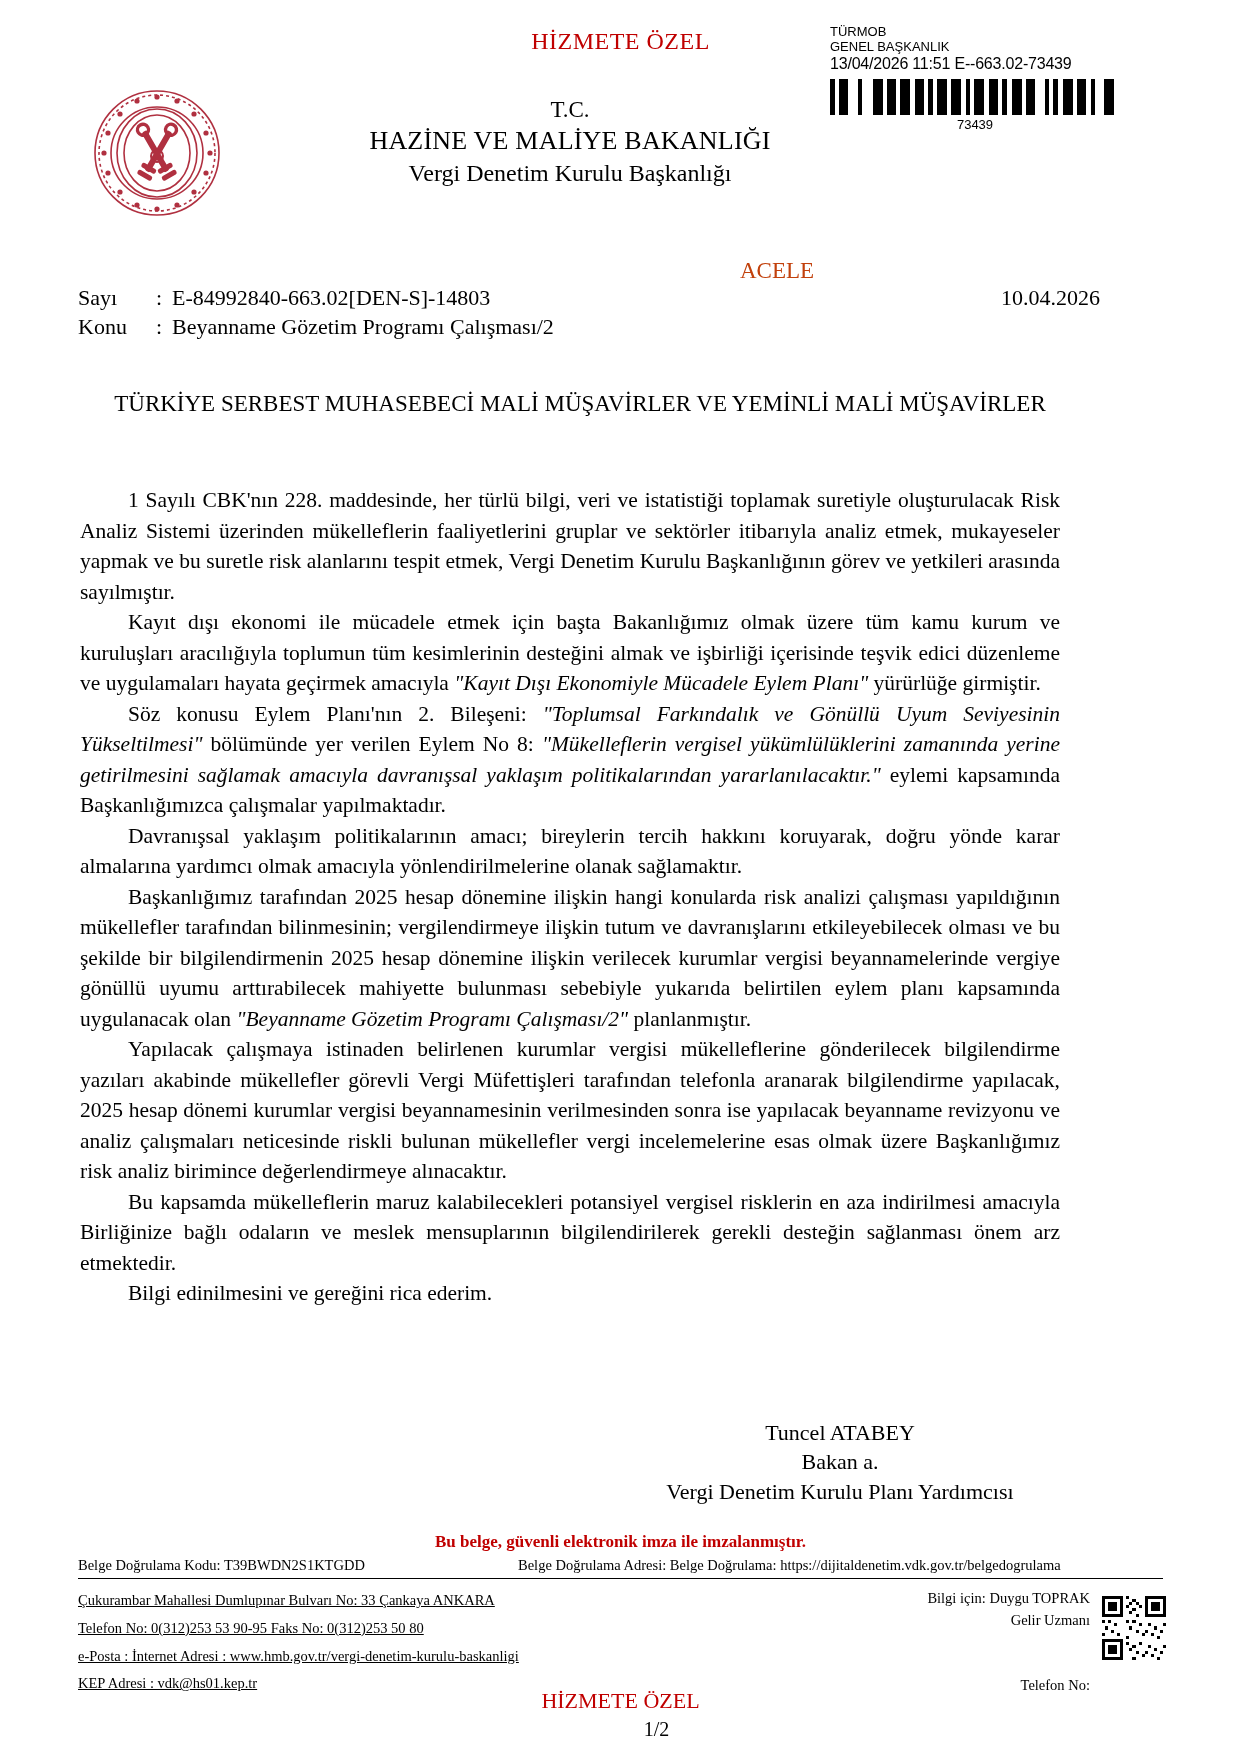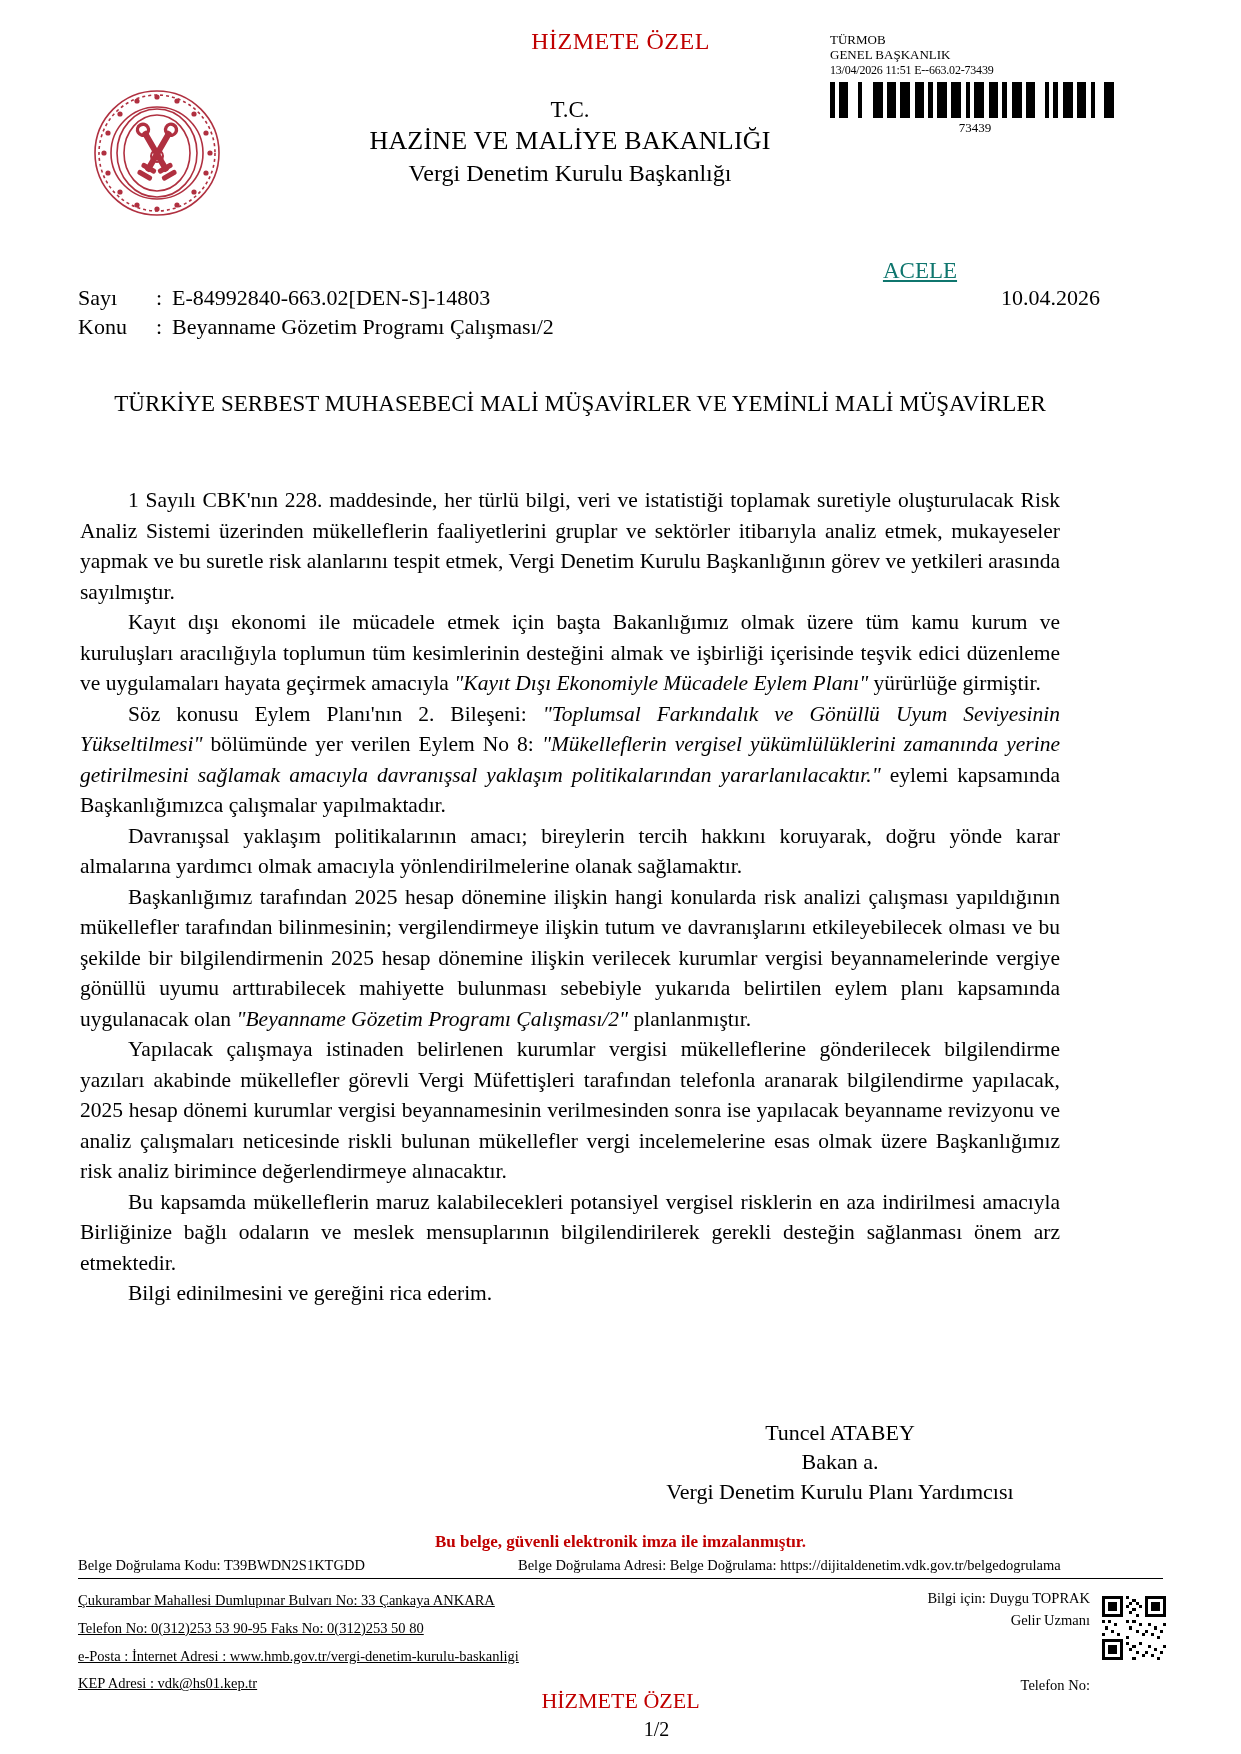--- a/index.html
+++ b/index.html
@@ -73,31 +73,31 @@
     line-height: 1.28;
     margin-top: 11px;
   }
   .masthead .tc { font-size: 23px; }
   .masthead .ministry { font-size: 26px; letter-spacing: 0.2px; }
   .masthead .unit { font-size: 24px; }
 
   
   .stamp {
     position: absolute;
-    top: 32px;
+    top: 24px;
     left: 830px;
     width: 330px;
-    font-family: Liberation Serif, serif;
+    font-family: Liberation Sans, sans-serif;
   }
   .stamp-line {
     font-size: 13px;
     line-height: 1.18;
     white-space: nowrap;
   }
-  .stamp-line.small { font-size: 12px; letter-spacing: -0.2px; }
+  .stamp-line.small { font-size: 16px; letter-spacing: -0.2px; }
   .barcode {
     margin-top: 5px;
     height: 36px;
     display: flex;
     align-items: stretch;
     gap: 0;
   }
   .barcode span { display: block; background: #000; height: 100%; }
   .barcode i { display: block; background: transparent; height: 100%; }
   .barcode-number {
@@ -106,24 +106,23 @@
     margin-top: 2px;
     width: 290px;
   }
 
   
   .urgency {
     position: absolute;
     top: 258px;
     left: 740px;
     width: 360px;
-    text-align: center;
-    color: #0f766e;
+    text-align: left;
+    color: #c2410c;
     font-size: 23px;
-    text-decoration: underline;
   }
   .doc-date {
     position: absolute;
     top: 285px;
     left: 740px;
     width: 360px;
     text-align: right;
     font-size: 22px;
   }
 

